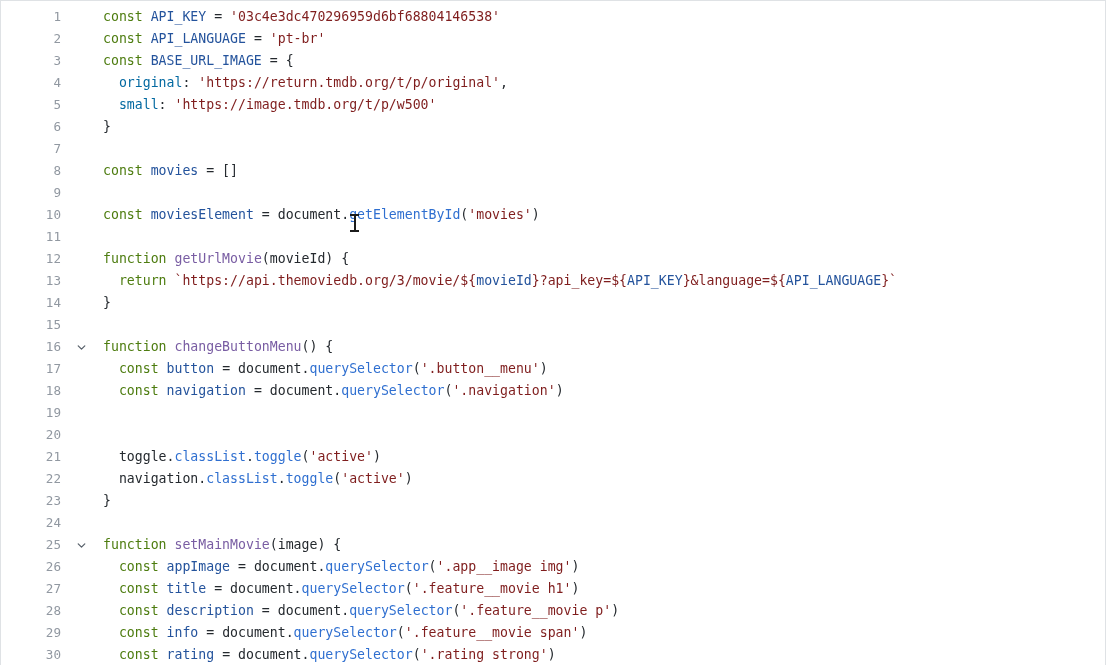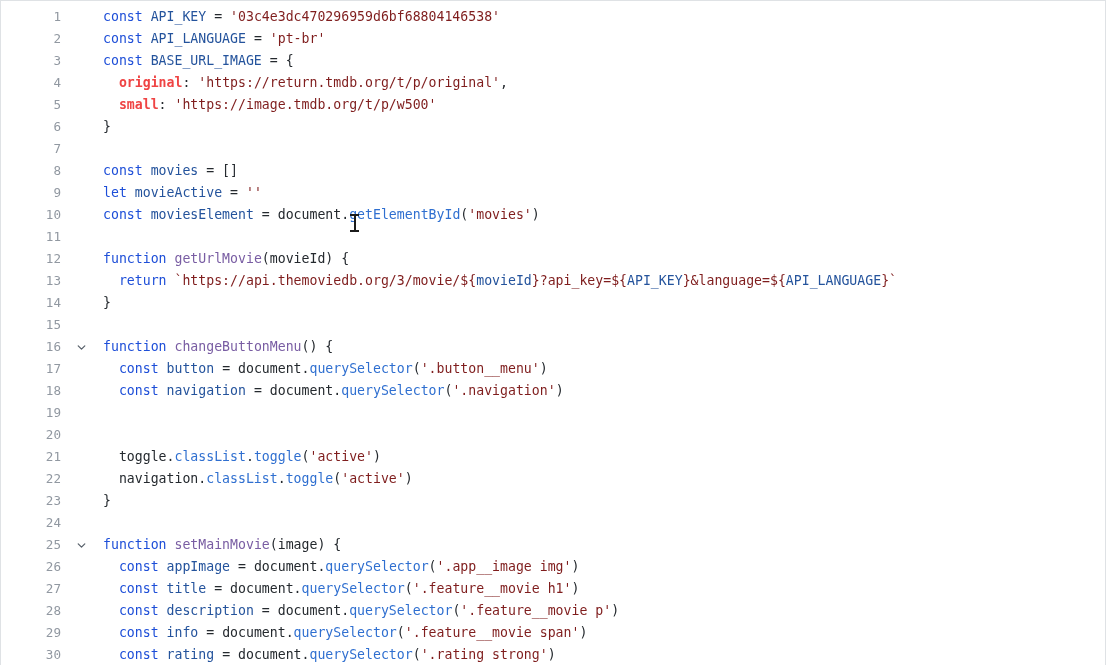--- a/index.html
+++ b/index.html
@@ -73,27 +73,27 @@
   .fold svg { vertical-align: middle; }
 
   .code-text {
     position: absolute;
     left: 102px;
     top: 0;
     line-height: 22px;
   }
 
   
-  .t-keyword  { color: #1d4ed8; }
+  .t-keyword  { color: #4d7c0f; }
   .t-ident    { color: #24539c; }
   .t-plain    { color: #24292e; }
   .t-string   { color: #7f1d1d; }
   .t-func     { color: #795da3; }
   .t-method   { color: #2f6fd0; }
-  .t-prop     { color: #ef4444; font-weight: bold; }
+  .t-prop     { color: #0369a1; }
   .t-interp   { color: #24539c; text-align: right; }
 
   
   #mouse-cursor {
     position: absolute;
     left: 350px;
     top: 212px;
     width: 9px;
     height: 20px;
     pointer-events: none;
@@ -123,21 +123,21 @@
   <div class="code-scroll" id="code-scroll">
 
   <div class="code-line"><span class="ln">1</span><span class="code-text"><span class="t-keyword">const</span><span class="t-plain"> </span><span class="t-ident">API_KEY</span><span class="t-plain"> = </span><span class="t-string">'03c4e3dc470296959d6bf68804146538'</span></span></div>
       <div class="code-line"><span class="ln">2</span><span class="code-text"><span class="t-keyword">const</span><span class="t-plain"> </span><span class="t-ident">API_LANGUAGE</span><span class="t-plain"> = </span><span class="t-string">'pt-br'</span></span></div>
       <div class="code-line"><span class="ln">3</span><span class="code-text"><span class="t-keyword">const</span><span class="t-plain"> </span><span class="t-ident">BASE_URL_IMAGE</span><span class="t-plain"> = {</span></span></div>
       <div class="code-line"><span class="ln">4</span><span class="code-text"><span class="t-plain">  </span><span class="t-prop">original</span><span class="t-plain">: </span><span class="t-string">'https://return.tmdb.org/t/p/original'</span><span class="t-plain">,</span></span></div>
       <div class="code-line"><span class="ln">5</span><span class="code-text"><span class="t-plain">  </span><span class="t-prop">small</span><span class="t-plain">: </span><span class="t-string">'https://image.tmdb.org/t/p/w500'</span></span></div>
       <div class="code-line"><span class="ln">6</span><span class="code-text"><span class="t-plain">}</span></span></div>
       <div class="code-line"><span class="ln">7</span><span class="code-text"></span></div>
       <div class="code-line"><span class="ln">8</span><span class="code-text"><span class="t-keyword">const</span><span class="t-plain"> </span><span class="t-ident">movies</span><span class="t-plain"> = []</span></span></div>
-      <div class="code-line"><span class="ln">9</span><span class="code-text"><span class="t-keyword">let</span><span class="t-plain"> </span><span class="t-ident">movieActive</span><span class="t-plain"> = </span><span class="t-string">''</span></span></div>
+      <div class="code-line"><span class="ln">9</span></div>
       <div class="code-line"><span class="ln">10</span><span class="code-text"><span class="t-keyword">const</span><span class="t-plain"> </span><span class="t-ident">moviesElement</span><span class="t-plain"> = </span><span class="t-plain">document.</span><span class="t-method">getElementById</span><span class="t-plain">(</span><span class="t-string">'movies'</span><span class="t-plain">)</span></span></div>
       <div class="code-line"><span class="ln">11</span><span class="code-text"></span></div>
       <div class="code-line"><span class="ln">12</span><span class="code-text"><span class="t-keyword">function</span><span class="t-plain"> </span><span class="t-func">getUrlMovie</span><span class="t-plain">(movieId) {</span></span></div>
       <div class="code-line"><span class="ln">13</span><span class="code-text"><span class="t-plain">  </span><span class="t-keyword">return</span><span class="t-plain"> </span><span class="t-string">`https://api.themoviedb.org/3/movie/${</span><span class="t-interp">movieId</span><span class="t-string">}?api_key=${</span><span class="t-interp">API_KEY</span><span class="t-string">}&amp;language=${</span><span class="t-interp">API_LANGUAGE</span><span class="t-string">}`</span></span></div>
       <div class="code-line"><span class="ln">14</span><span class="code-text"><span class="t-plain">}</span></span></div>
       <div class="code-line"><span class="ln">15</span><span class="code-text"></span></div>
       <div class="code-line"><span class="ln">16</span><span class="fold"><svg width="11" height="11" viewBox="0 0 16 16" aria-hidden="true">
             <path d="M3.2 5.6 L8 10.4 L12.8 5.6" fill="none" stroke="#57606a" stroke-width="1.8" stroke-linecap="round" stroke-linejoin="round"></path>
           </svg></span><span class="code-text"><span class="t-keyword">function</span><span class="t-plain"> </span><span class="t-func">changeButtonMenu</span><span class="t-plain">() {</span></span></div>
       <div class="code-line"><span class="ln">17</span><span class="code-text"><span class="t-plain">  </span><span class="t-keyword">const</span><span class="t-plain"> </span><span class="t-ident">button</span><span class="t-plain"> = document.</span><span class="t-method">querySelector</span><span class="t-plain">(</span><span class="t-string">'.button__menu'</span><span class="t-plain">)</span></span></div>

